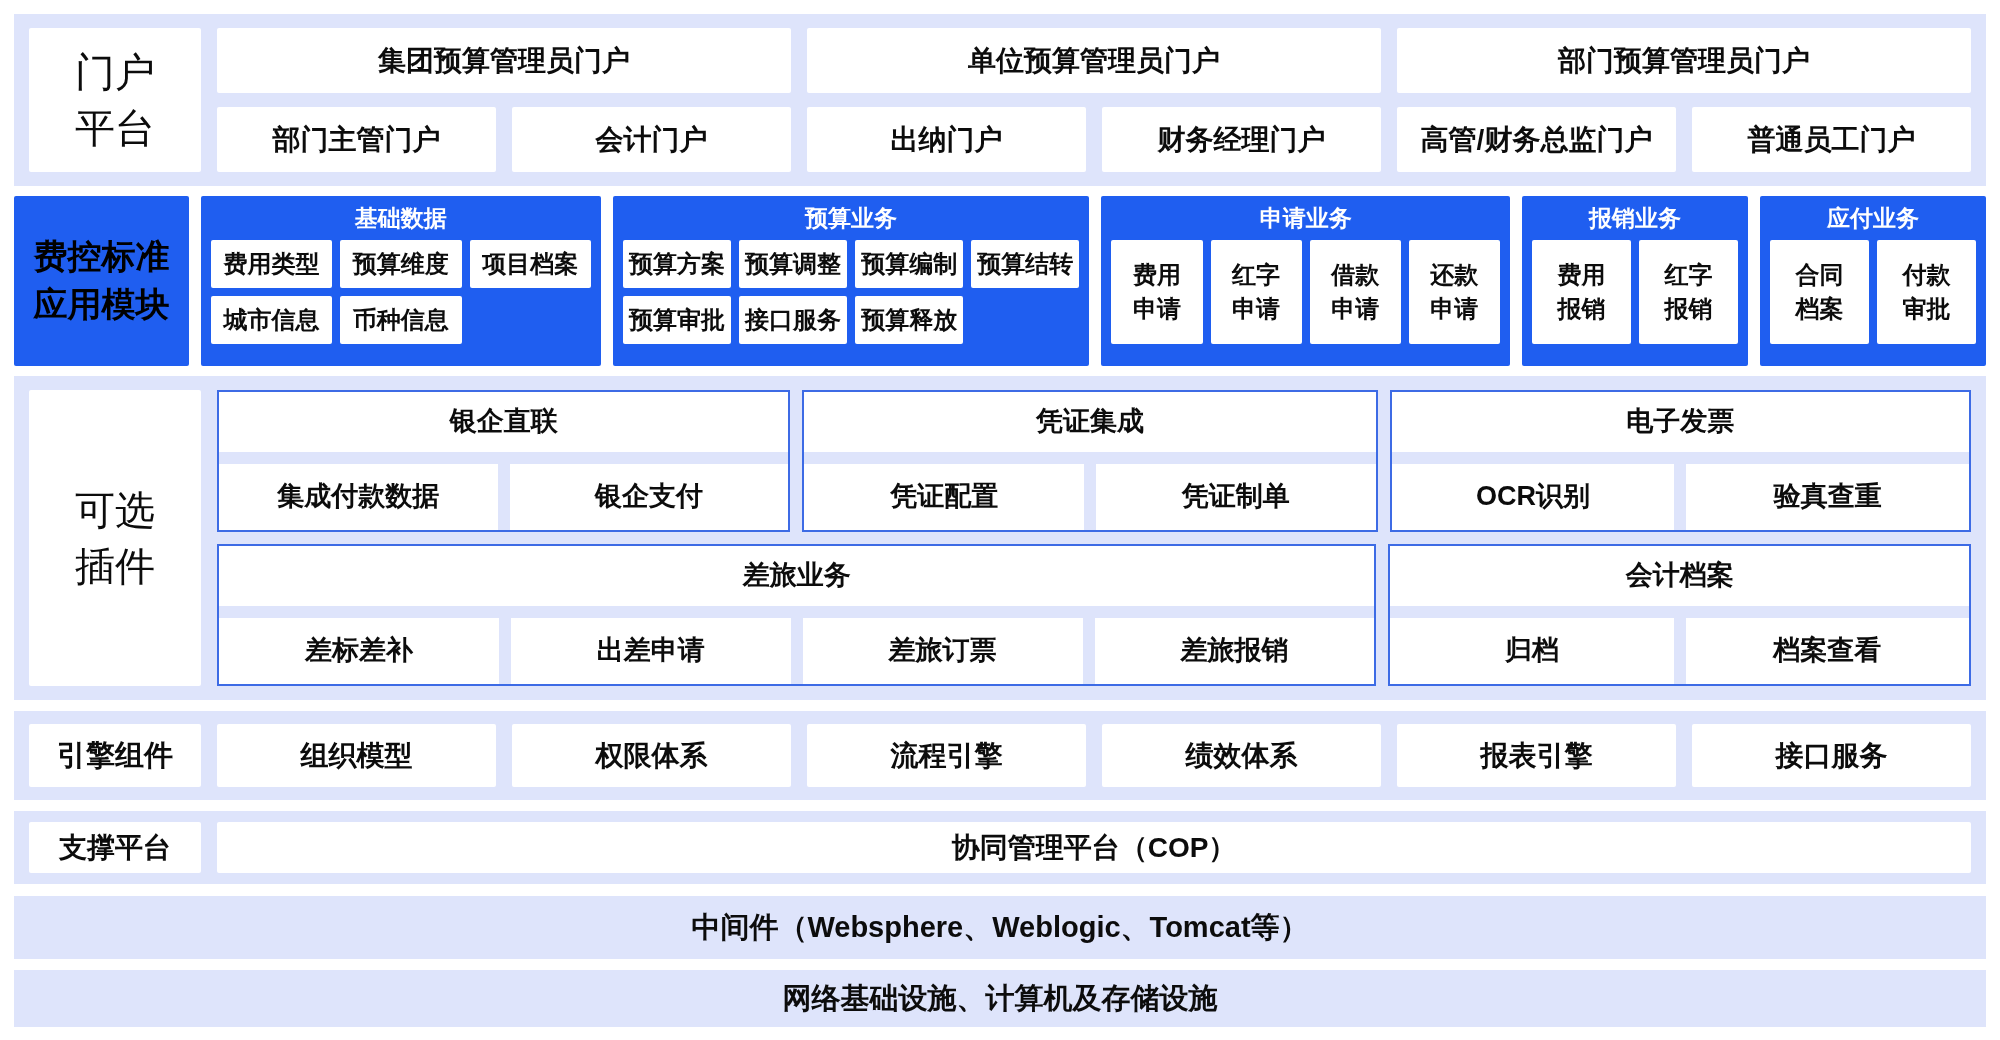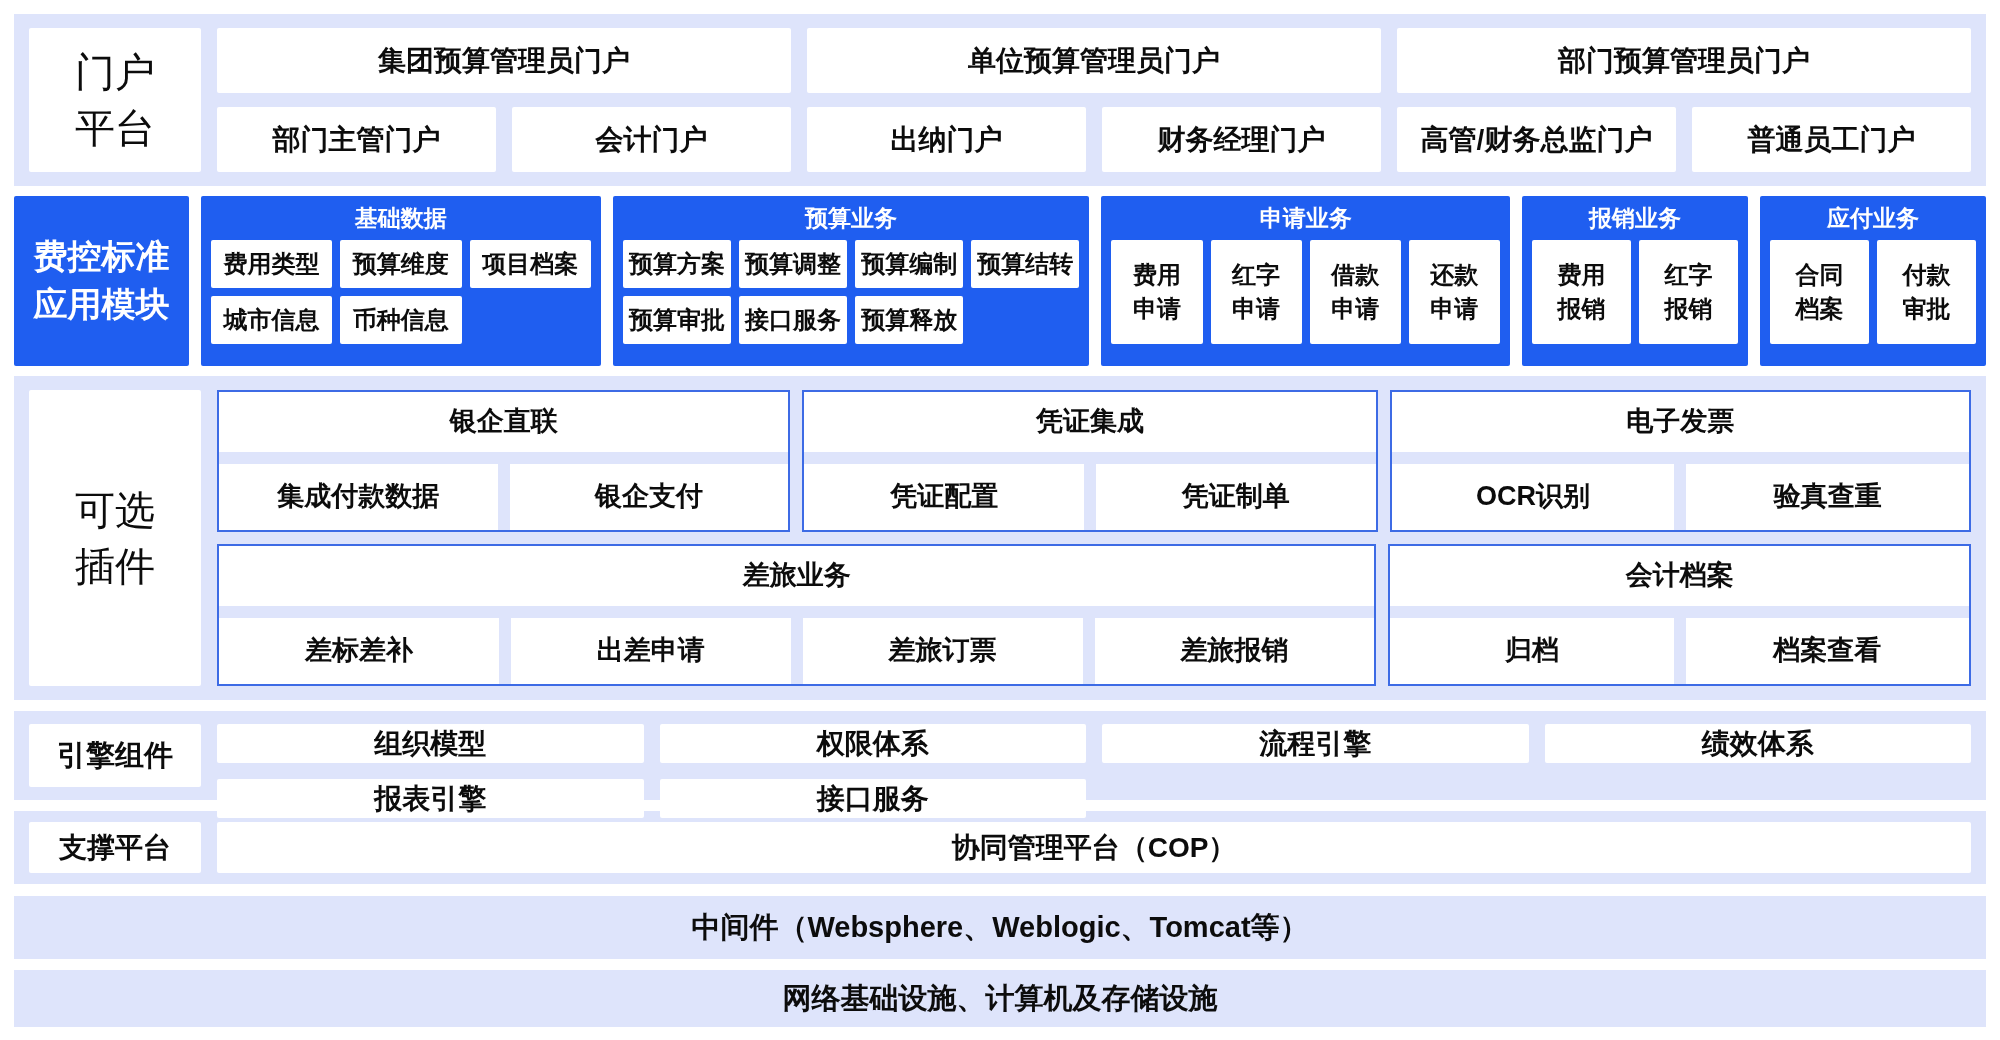--- a/index.html
+++ b/index.html
@@ -21,21 +21,21 @@
 
   
   #s1 { margin-top:14px; height:172px; padding:14px 15px; display:flex; gap:16px; }
   .s1-content { flex:1; display:flex; flex-direction:column; gap:14px; }
   .s1-row { flex:1; display:grid; gap:16px; }
   .s1-row.r1 { grid-template-columns:repeat(3,1fr); }
   .s1-row.r2 { grid-template-columns:repeat(6,1fr); }
 
   
   #s2 { margin:10px 14px 0; height:170px; display:flex; gap:12px; background:#ffffff; }
-  .blue-label { flex:185 0 0; background:#1f5ef0; color:#ffffff; display:flex; align-items:center;
+  .blue-label { flex:185 0 0; background:#1f5ef0; color:#000000; display:flex; align-items:center;
                 justify-content:center; font-size:34px; border-radius:2px; }
   .bgroup { background:#1f5ef0; color:#ffffff; display:flex; flex-direction:column;
             padding:0 10px 22px; border-radius:2px; }
   .bhead { height:44px; flex:none; display:flex; align-items:center; justify-content:center;
            font-size:23px; font-weight:600; }
   .bgrid { flex:1; display:grid; gap:8px; }
   .bgrid.c3 { grid-template-columns:repeat(3,1fr); }
   .bgrid.c4 { grid-template-columns:repeat(4,1fr); }
   .bgrid.c2 { grid-template-columns:repeat(2,1fr); }
   .bitem { background:#ffffff; color:#0c0c0c; display:flex; align-items:center; justify-content:center;
@@ -49,21 +49,21 @@
   .pgroup.f574 { flex:574 0 0; } .pgroup.f576 { flex:576 0 0; } .pgroup.f582 { flex:582 0 0; }
   .pgroup.f1162 { flex:1162 0 0; }
   .phead { background:#ffffff; height:60px; flex:none; margin-bottom:12px; display:flex;
            align-items:center; justify-content:center; font-size:27px; font-weight:600; }
   .pitems { flex:1; display:flex; gap:12px; }
   .pitem { flex:1; background:#ffffff; display:flex; align-items:center; justify-content:center;
            font-size:27px; font-weight:600; }
 
   
   #s4 { margin:11px 14px 0; height:89px; padding:13px 15px; display:flex; gap:16px; }
-  .s4-items { flex:1; display:grid; grid-template-columns:repeat(4,1fr); gap:16px; }
+  .s4-items { flex:1; display:grid; grid-template-columns:repeat(6,1fr); gap:16px; }
 
   
   #s5 { margin:11px 14px 0; height:73px; padding:11px 15px; display:flex; gap:16px; }
   #s5 .side-label { font-size:28px; font-weight:600; }
   #s5 .wbox { flex:1; }
 
   
   .strip { display:flex; align-items:center; justify-content:center; font-size:29px; font-weight:600; }
   #s6 { margin:12px 14px 0; height:63px; }
   #s7 { margin:11px 14px 0; height:57px; }

